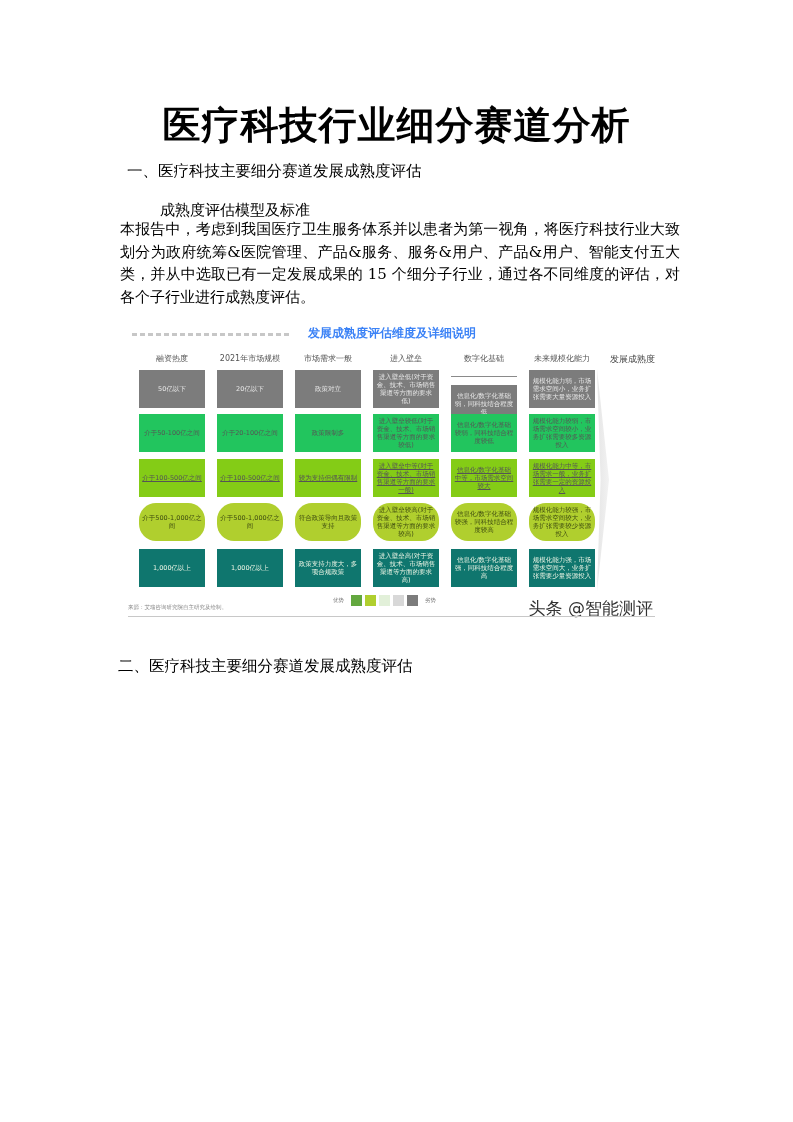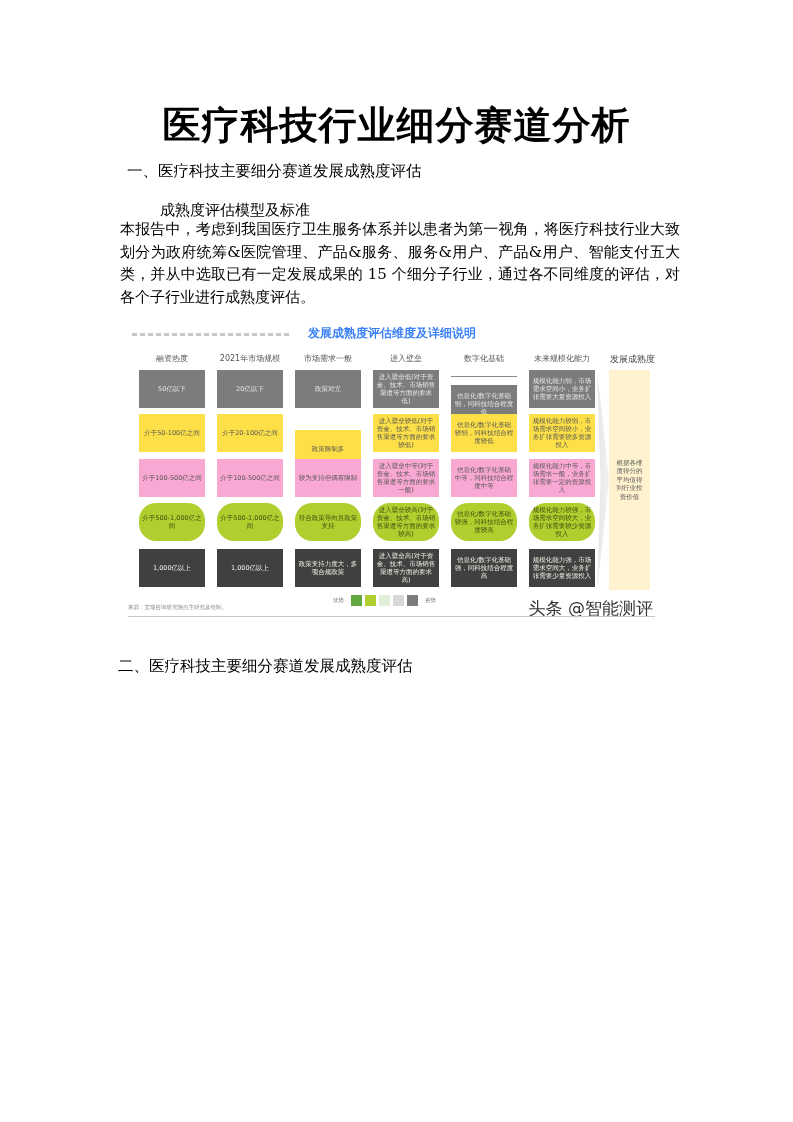--- a/index.html
+++ b/index.html
@@ -22,24 +22,24 @@
   .fig-blurline { position: absolute; left: 4px; top: 8px; width: 160px; height: 3px;
                   background: repeating-linear-gradient(90deg,#b9b9b9 0 5px,#fff 5px 8px); opacity: .8; }
   .fig-title { position: absolute; left: 180px; top: 0; font-size: 12px; font-weight: bold; color: #3b82f6; }
   .col-head { position: absolute; top: 28px; width: 66px; text-align: center; font-size: 8px;
               font-weight: normal; color: #555; padding-bottom: 12px; border-bottom: 1.5px solid #8a8a8a; }
   .col-head.final { border-bottom: none; font-size: 9px; color: #444; width: 52px; text-align: right; }
   .cell { position: absolute; width: 66px; height: 38px; display: flex; align-items: center;
           justify-content: center; text-align: center; font-size: 6.5px; line-height: 8px;
           padding: 0 3px; box-sizing: border-box; }
   .c0 { background: #7c7c7c; color: #e8e8e8; }
-  .c1 { background: #fde047; color: #555; }
-  .c2 { background: #f9a8d4; color: #555; }
+  .c1 { background: #22c55e; color: #555; }
+  .c2 { background: #84cc16; color: #555; text-decoration: underline; }
   .c3 { background: #b0cf2e; color: #3d4a10; border-radius: 17px; }
-  .c4 { background: #404040; color: #eef6e6; }
+  .c4 { background: #0f766e; color: #eef6e6; }
   .arrow { position: absolute; left: 469px; top: 44px; width: 12px; height: 222px;
            background: linear-gradient(90deg,#e6e6e6,#f2f2f2);
            clip-path: polygon(0 0, 100% 50%, 0 100%, 30% 50%); }
   .maturity { position: absolute; left: 481px; top: 45px; width: 41px; height: 220px;
               background: #fff3cf; display: flex; align-items: center; justify-content: center;
               text-align: center; font-size: 6.5px; line-height: 8.5px; color: #555; padding: 0 5px; box-sizing: border-box; }
   .legend { position: absolute; left: 205px; top: 270px; display: flex; align-items: center; gap: 3px;
             font-size: 5.5px; color: #777; }
   .swatch { width: 11px; height: 11px; display: inline-block; }
   .source { position: absolute; left: 0px; top: 279px; font-size: 5.5px; color: #888; }
@@ -68,48 +68,47 @@
 
   <div class="cell c0" style="left:11px;top:45px">50亿以下</div>
   <div class="cell c0" style="left:89px;top:45px">20亿以下</div>
   <div class="cell c0" style="left:167px;top:45px">政策对立</div>
   <div class="cell c0" style="left:245px;top:45px">进入壁垒低(对于资金、技术、市场销售渠道等方面的要求低)</div>
   <div class="cell c0" style="left:323px;top:60px">信息化/数字化基础弱，同科技结合程度低</div>
   <div class="cell c0" style="left:401px;top:45px">规模化能力弱，市场需求空间小，业务扩张需要大量资源投入</div>
 
   <div class="cell c1" style="left:11px;top:89px">介于50-100亿之间</div>
   <div class="cell c1" style="left:89px;top:89px">介于20-100亿之间</div>
-  <div class="cell c1" style="left:167px;top:105px">政策限制多</div>
+  <div class="cell c1" style="left:167px;top:89px">政策限制多</div>
   <div class="cell c1" style="left:245px;top:89px">进入壁垒较低(对于资金、技术、市场销售渠道等方面的要求较低)</div>
   <div class="cell c1" style="left:323px;top:89px">信息化/数字化基础较弱，同科技结合程度较低</div>
   <div class="cell c1" style="left:401px;top:89px">规模化能力较弱，市场需求空间较小，业务扩张需要较多资源投入</div>
 
   <div class="cell c2" style="left:11px;top:134px">介于100-500亿之间</div>
   <div class="cell c2" style="left:89px;top:134px">介于100-500亿之间</div>
   <div class="cell c2" style="left:167px;top:134px">较为支持但偶有限制</div>
   <div class="cell c2" style="left:245px;top:134px">进入壁垒中等(对于资金、技术、市场销售渠道等方面的要求一般)</div>
-  <div class="cell c2" style="left:323px;top:134px">信息化/数字化基础中等，同科技结合程度中等</div>
+  <div class="cell c2" style="left:323px;top:134px">信息化/数字化基础中等，市场需求空间较大</div>
   <div class="cell c2" style="left:401px;top:134px">规模化能力中等，市场需求一般，业务扩张需要一定的资源投入</div>
 
   <div class="cell c3" style="left:11px;top:178px">介于500-1,000亿之间</div>
   <div class="cell c3" style="left:89px;top:178px">介于500-1,000亿之间</div>
   <div class="cell c3" style="left:167px;top:178px">符合政策导向且政策支持</div>
   <div class="cell c3" style="left:245px;top:178px">进入壁垒较高(对于资金、技术、市场销售渠道等方面的要求较高)</div>
   <div class="cell c3" style="left:323px;top:178px">信息化/数字化基础较强，同科技结合程度较高</div>
   <div class="cell c3" style="left:401px;top:178px">规模化能力较强，市场需求空间较大，业务扩张需要较少资源投入</div>
 
   <div class="cell c4" style="left:11px;top:224px">1,000亿以上</div>
   <div class="cell c4" style="left:89px;top:224px">1,000亿以上</div>
   <div class="cell c4" style="left:167px;top:224px">政策支持力度大，多项合规政策</div>
   <div class="cell c4" style="left:245px;top:224px">进入壁垒高(对于资金、技术、市场销售渠道等方面的要求高)</div>
   <div class="cell c4" style="left:323px;top:224px">信息化/数字化基础强，同科技结合程度高</div>
   <div class="cell c4" style="left:401px;top:224px">规模化能力强，市场需求空间大，业务扩张需要少量资源投入</div>
 
   <div class="arrow"></div>
-  <div class="maturity">根据各维度得分的平均值得到行业投资价值</div>
 
   <div class="legend">
     <span style="margin-right:4px">优势</span>
     <span class="swatch" style="background:#63a83f"></span>
     <span class="swatch" style="background:#b0cf2e"></span>
     <span class="swatch" style="background:#e2f0d9"></span>
     <span class="swatch" style="background:#d8d8d8"></span>
     <span class="swatch" style="background:#7c7c7c"></span>
     <span style="margin-left:4px">劣势</span>
   </div>

